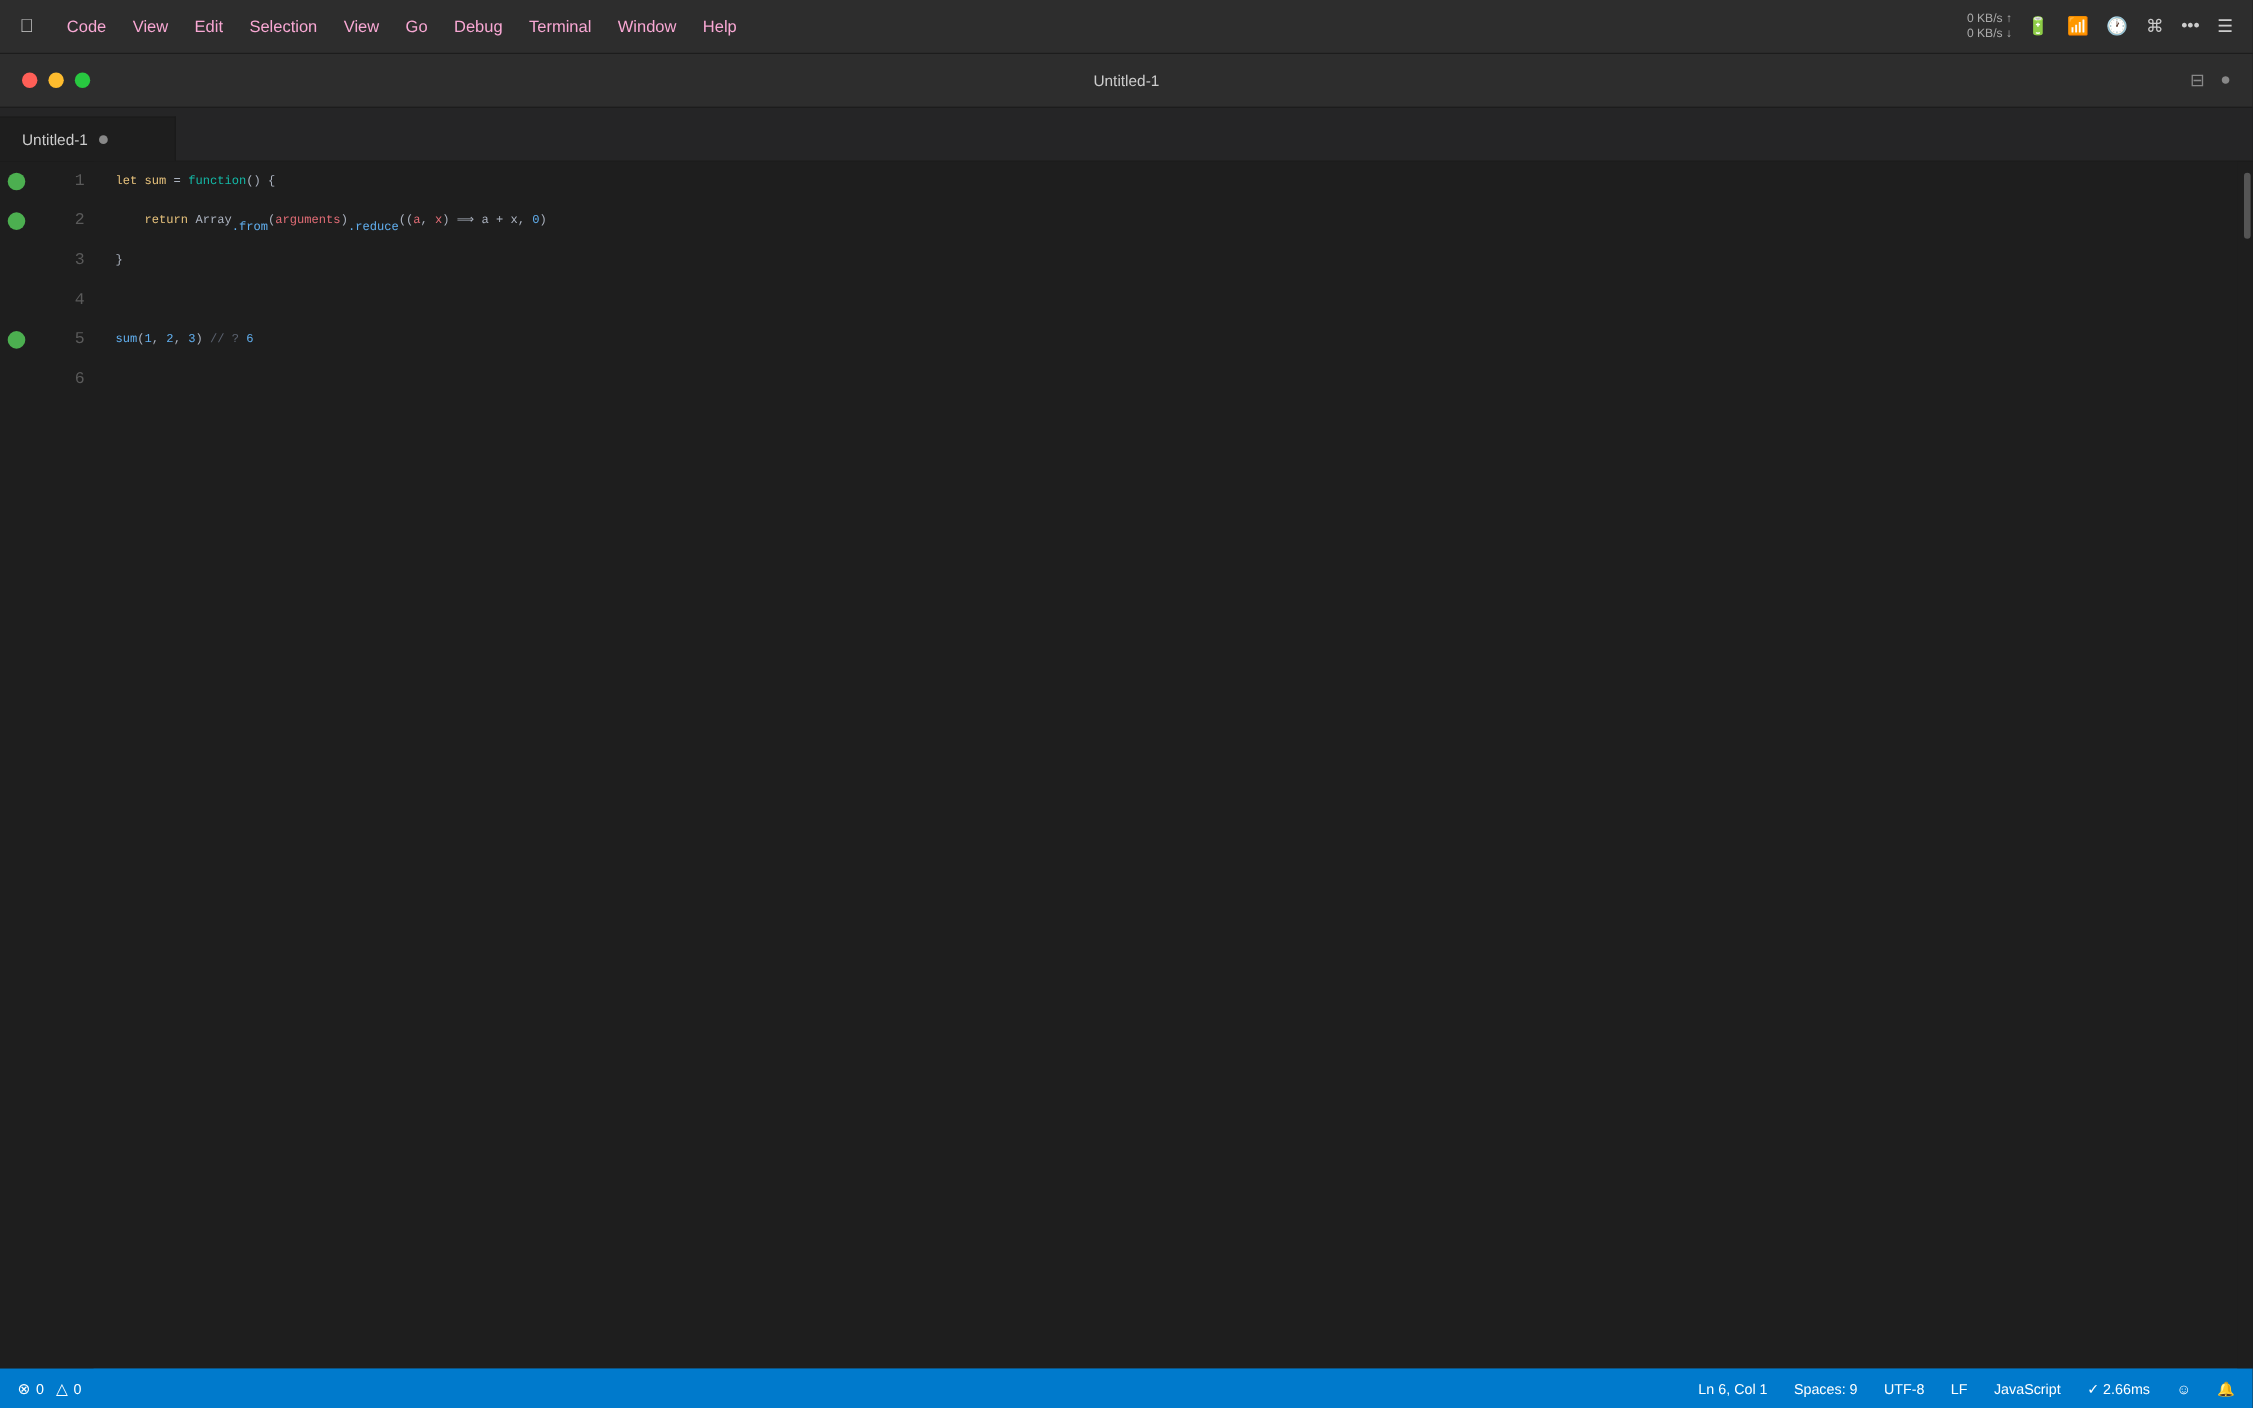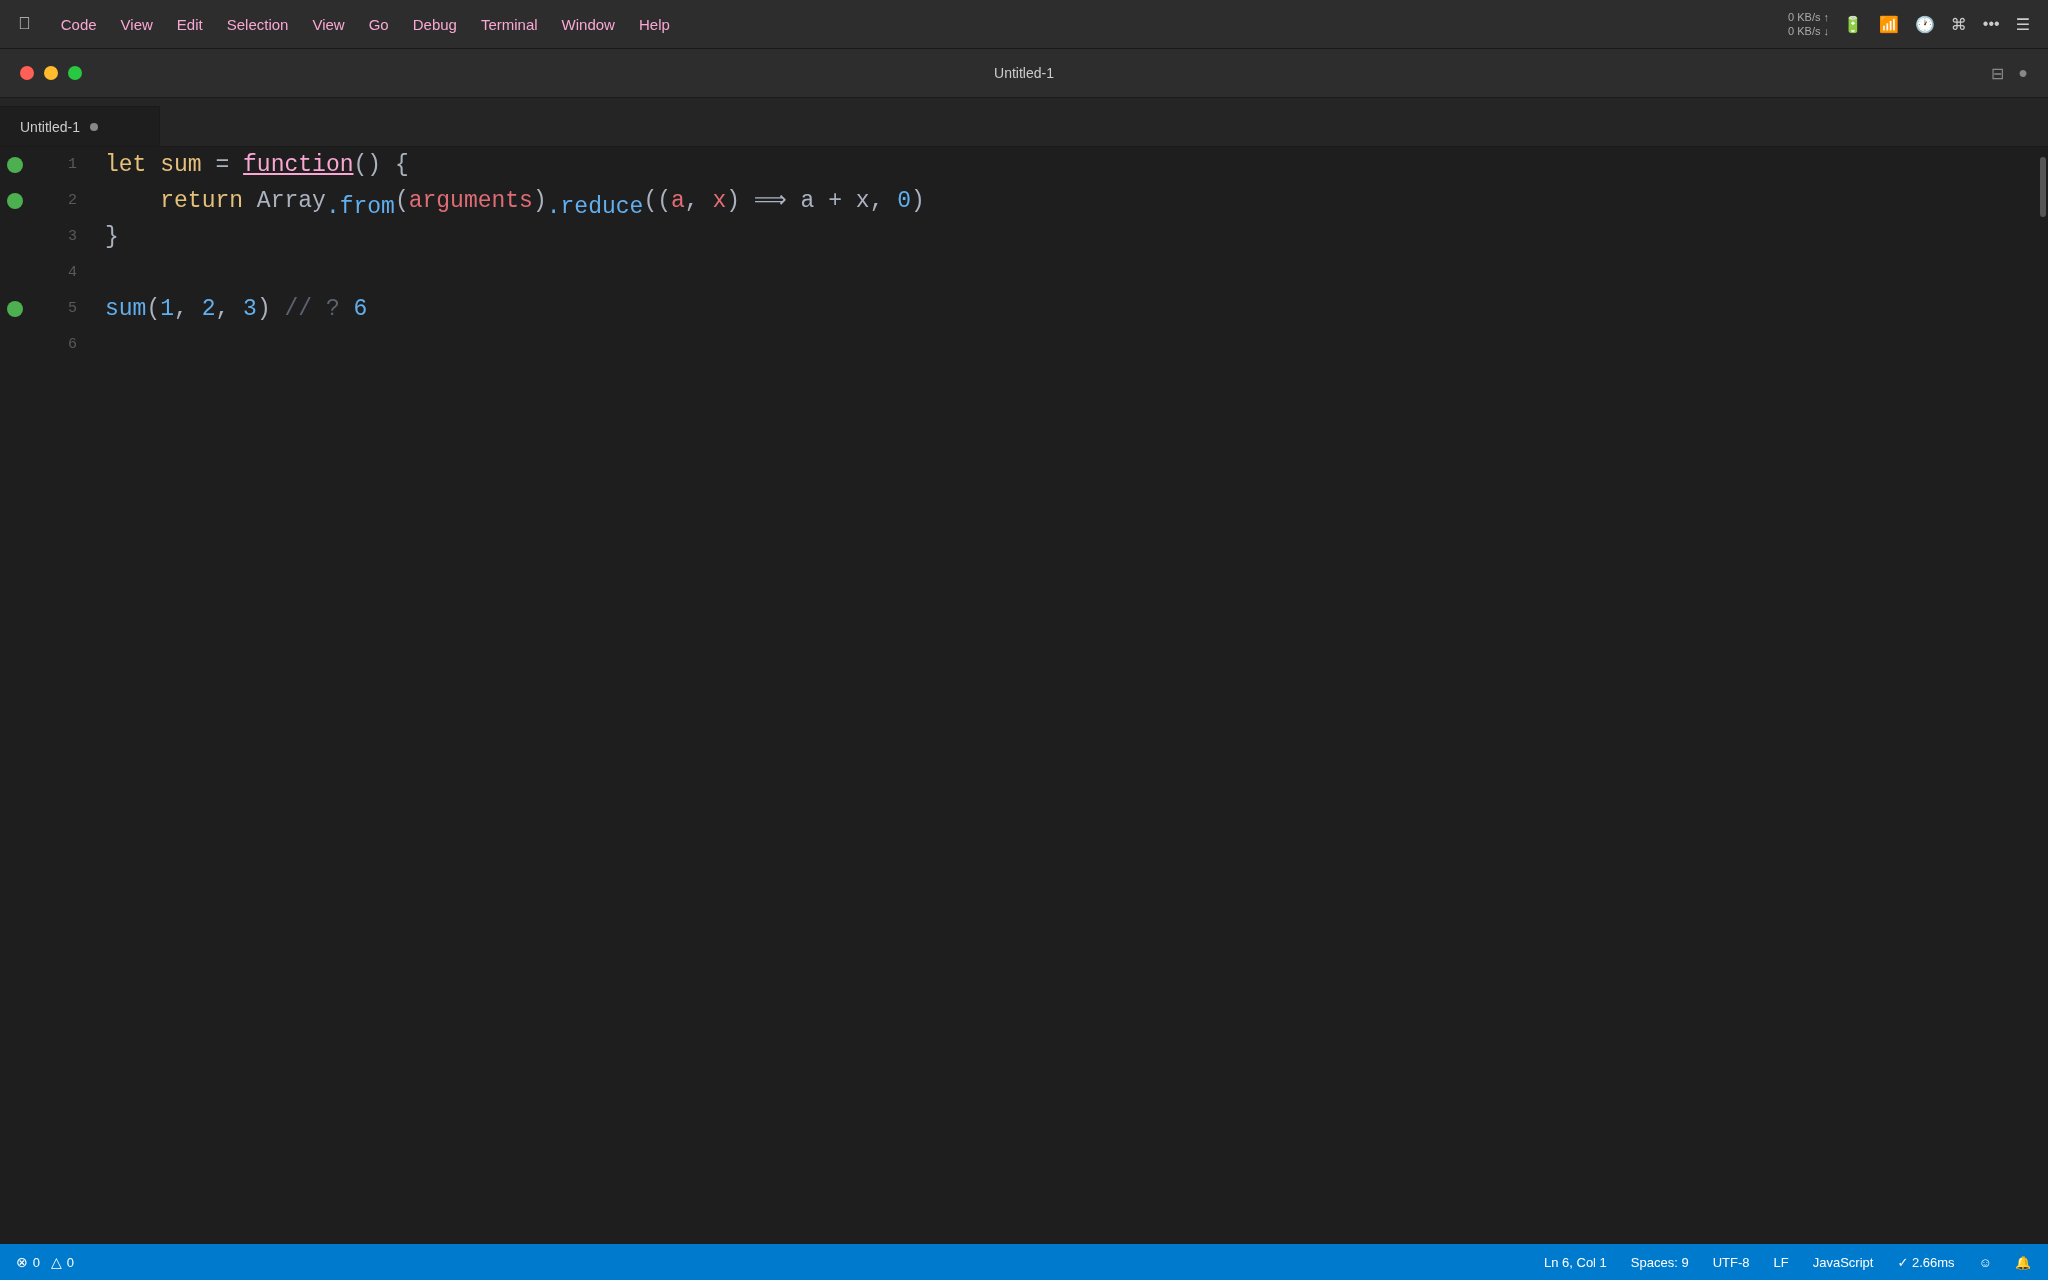--- a/index.html
+++ b/index.html
@@ -207,31 +207,31 @@
 
     .code-area {
       flex: 1;
       padding: 0 20px;
       overflow: hidden;
     }
 
     .code-line {
       height: 36px;
       line-height: 36px;
-      font-size: 23px;
+      font-size: 11px;
       font-family: 'Menlo', 'Monaco', 'Courier New', monospace;
       white-space: pre;
       display: flex;
       align-items: center;
     }
 
     
     .kw { color: #e5c07b; }        
     .fn { color: #61afef; }        
-    .kw-fn { color: #f9a8d4; text-decoration: underline; }     
+    .kw-fn { color: #14b8a6; }     
     .num { color: #61afef; }       
     .method { color: #61afef; margin-top: 12px; }    
     .param { color: #e06c75; text-align: right; }     
     .arrow { color: #abb2bf; }        
     .comment { color: #5c6370; }   
     .result { color: #61afef; }    
     .plain { color: #abb2bf; }     
     .var { color: #e5c07b; }       
 
     

